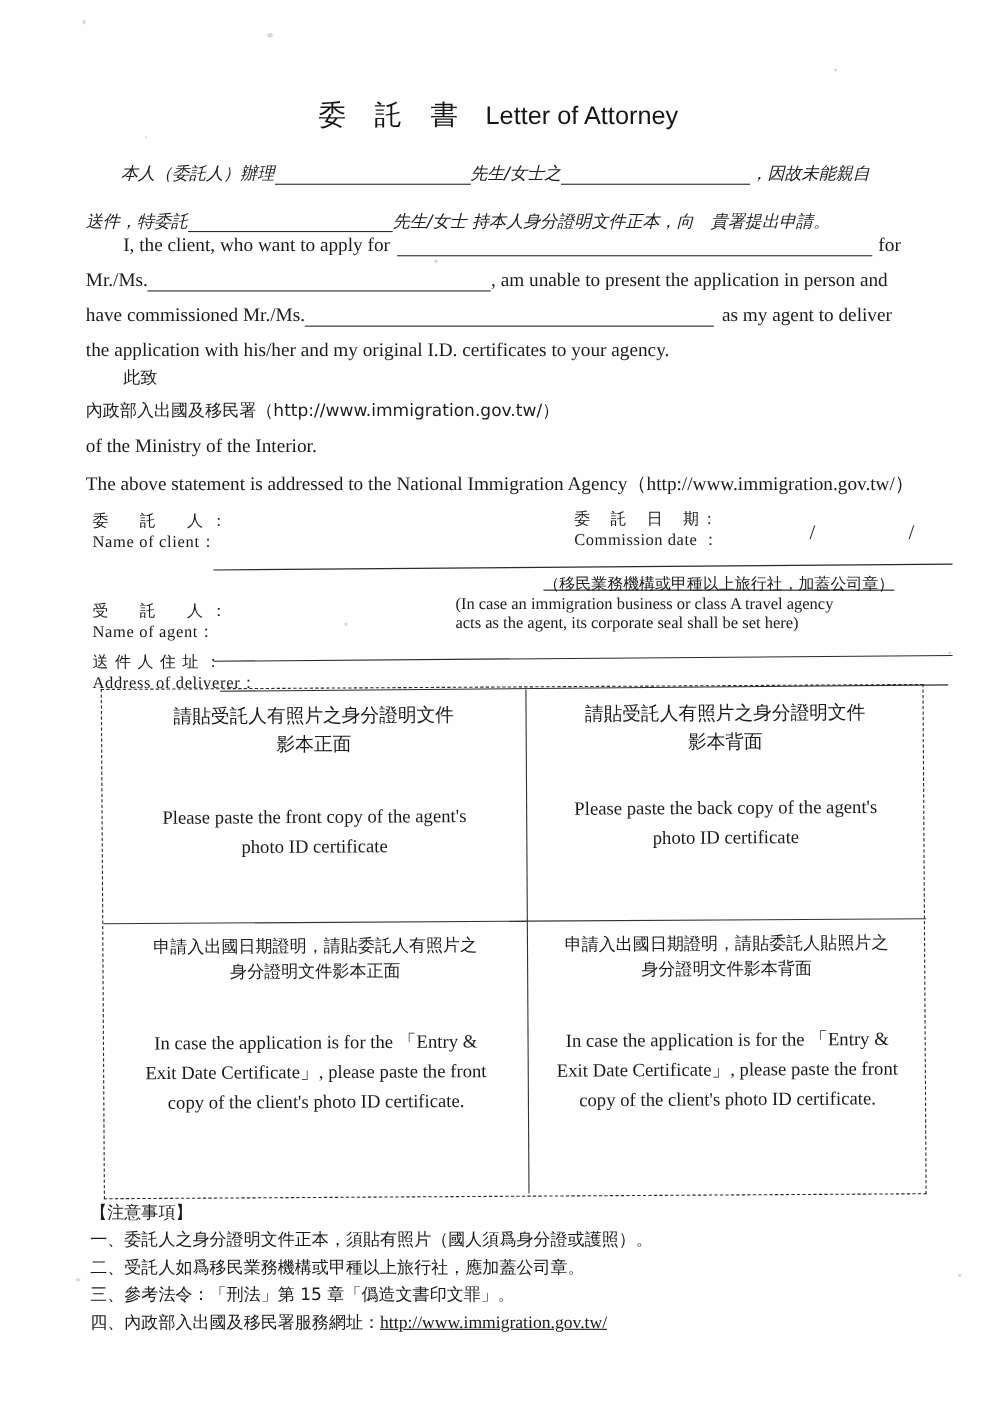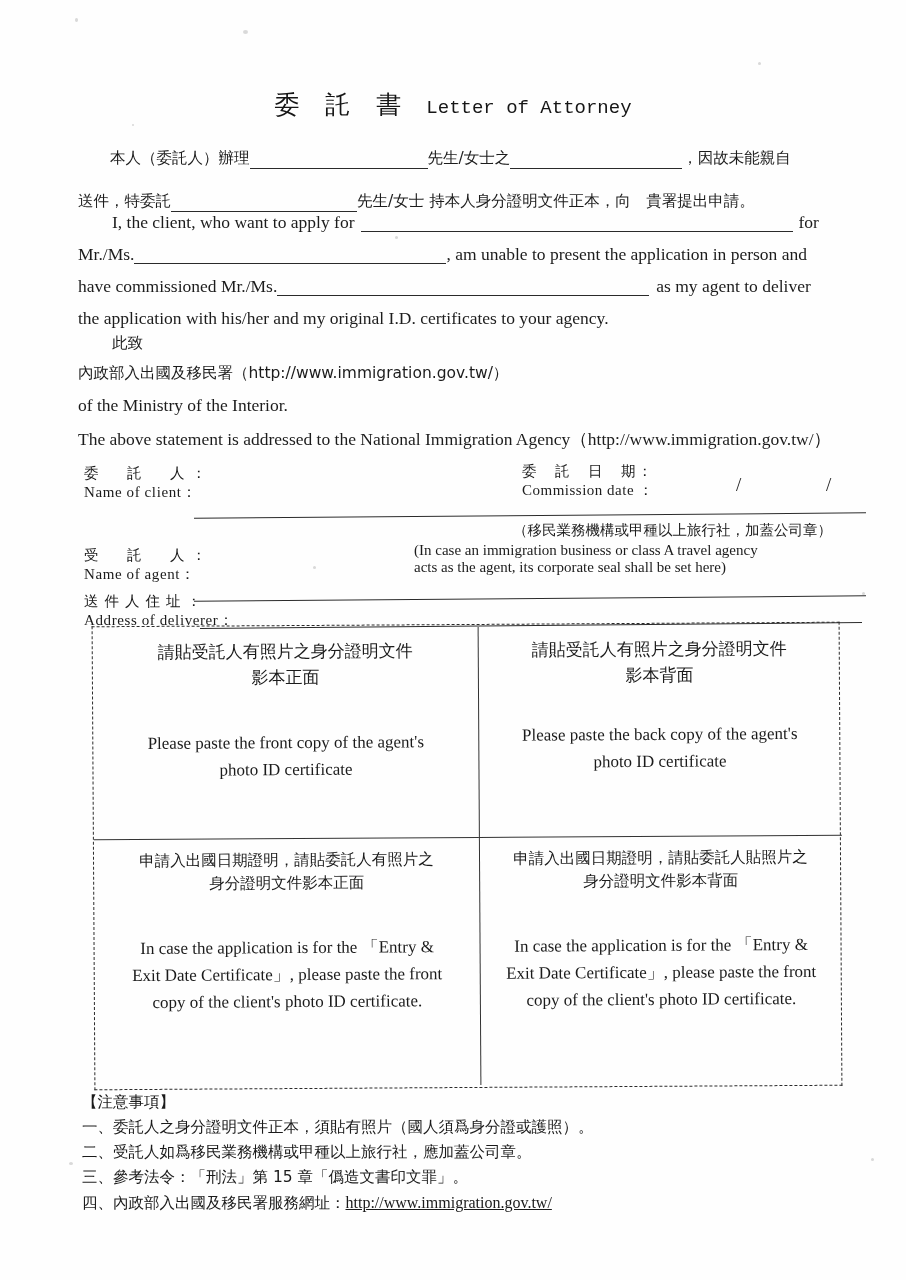--- a/index.html
+++ b/index.html
@@ -36,22 +36,22 @@
     letter-spacing: 0;
     color: #161616;
   }
   .doc-title .cn {
     letter-spacing: 9px;
     font-family: "DejaVu Sans", sans-serif;
     font-size: 25px;
   }
   .doc-title .en {
     margin-left: 16px;
-    font-family: Liberation Mono, monospace;
-    font-size: 19px;
+    font-family: Liberation Sans, sans-serif;
+    font-size: 23px;
   }
 
   .cn-text {
     font-family: "DejaVu Sans", sans-serif;
     font-size: 15.5px;
     color: #1c1c1c;
   }
   .en-text {
     font-family: "Liberation Serif", serif;
     font-size: 17.5px;
@@ -59,38 +59,39 @@
   }
 
   
   .cn-para {
     position: absolute;
     left: 78px;
     width: 790px;
   }
   .cn-line {
     display: flex;
-    align-items: flex-end;
-    white-space: nowrap;
+    align-items: center;
+    white-space: nowrap;
+    font-style: italic;
   }
   .fill {
     display: inline-block;
     border-bottom: 1.3px solid #2a2a2a;
     height: 17px;
   }
 
   
   .en-para {
     position: absolute;
     left: 78px;
     width: 795px;
   }
   .en-line {
     display: flex;
-    align-items: center;
+    align-items: flex-end;
     white-space: nowrap;
     margin-bottom: 11px;
   }
 
   .addressee {
     position: absolute;
     left: 78px;
     width: 800px;
   }
   .addressee > div { margin-bottom: 9px; white-space: nowrap; }
@@ -260,21 +261,21 @@
     <div style="position:absolute;left:438px;top:0px;">
       <div class="cn-text" style="font-size:14.5px;letter-spacing:2px;">委　託　日　期：</div>
       <div class="en-text" style="font-size:15px;letter-spacing:.5px;">Commission  date  ：</div>
     </div>
 
     <div class="en-text" style="position:absolute;left:652px;top:12px;font-size:19px;">/</div>
     <div class="en-text" style="position:absolute;left:742px;top:12px;font-size:19px;">/</div>
 
     <div class="rule" style="left:110px;top:53px;width:672px;transform:rotate(-0.45deg);"></div>
 
-    <div class="cn-text" style="position:absolute;left:429px;top:59px;font-size:14.5px;">（移民業務機構或甲種以上旅行社，加蓋公司章）</div>
+    <div class="cn-text" style="position:absolute;left:410px;top:59px;font-size:14.5px;text-decoration:underline;">（移民業務機構或甲種以上旅行社，加蓋公司章）</div>
 
     <div class="lbl-pair" style="position:absolute;left:0;top:84px;">
       <div class="lbl-cn">受　託　人：</div>
       <div class="lbl-en">Name of agent：</div>
     </div>
 
     <div style="position:absolute;left:330px;top:80px;width:460px;text-align:left;">
       <div class="en-text" style="font-size:15px;">(In case an immigration business or class A travel agency</div>
       <div class="en-text" style="font-size:15px;">acts as the agent, its corporate seal shall be set here)</div>
     </div>

